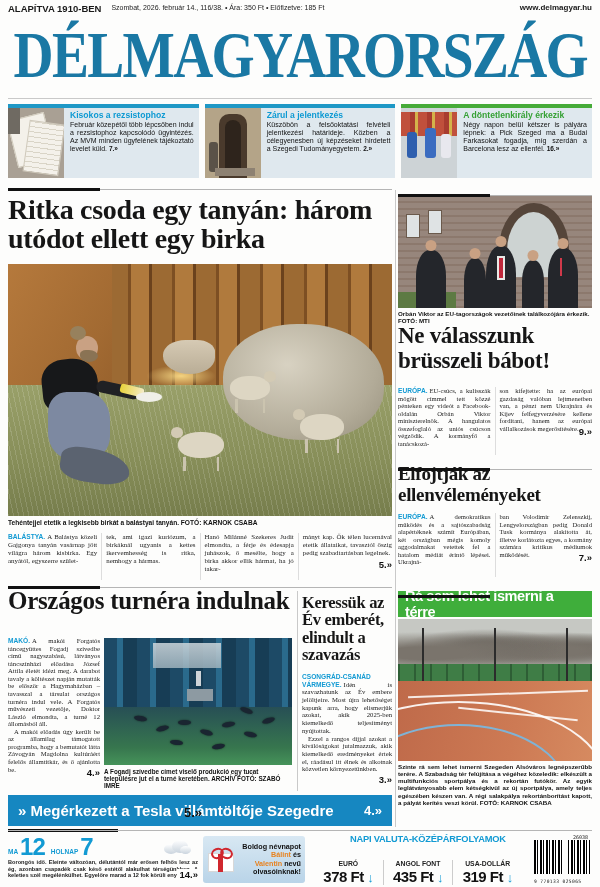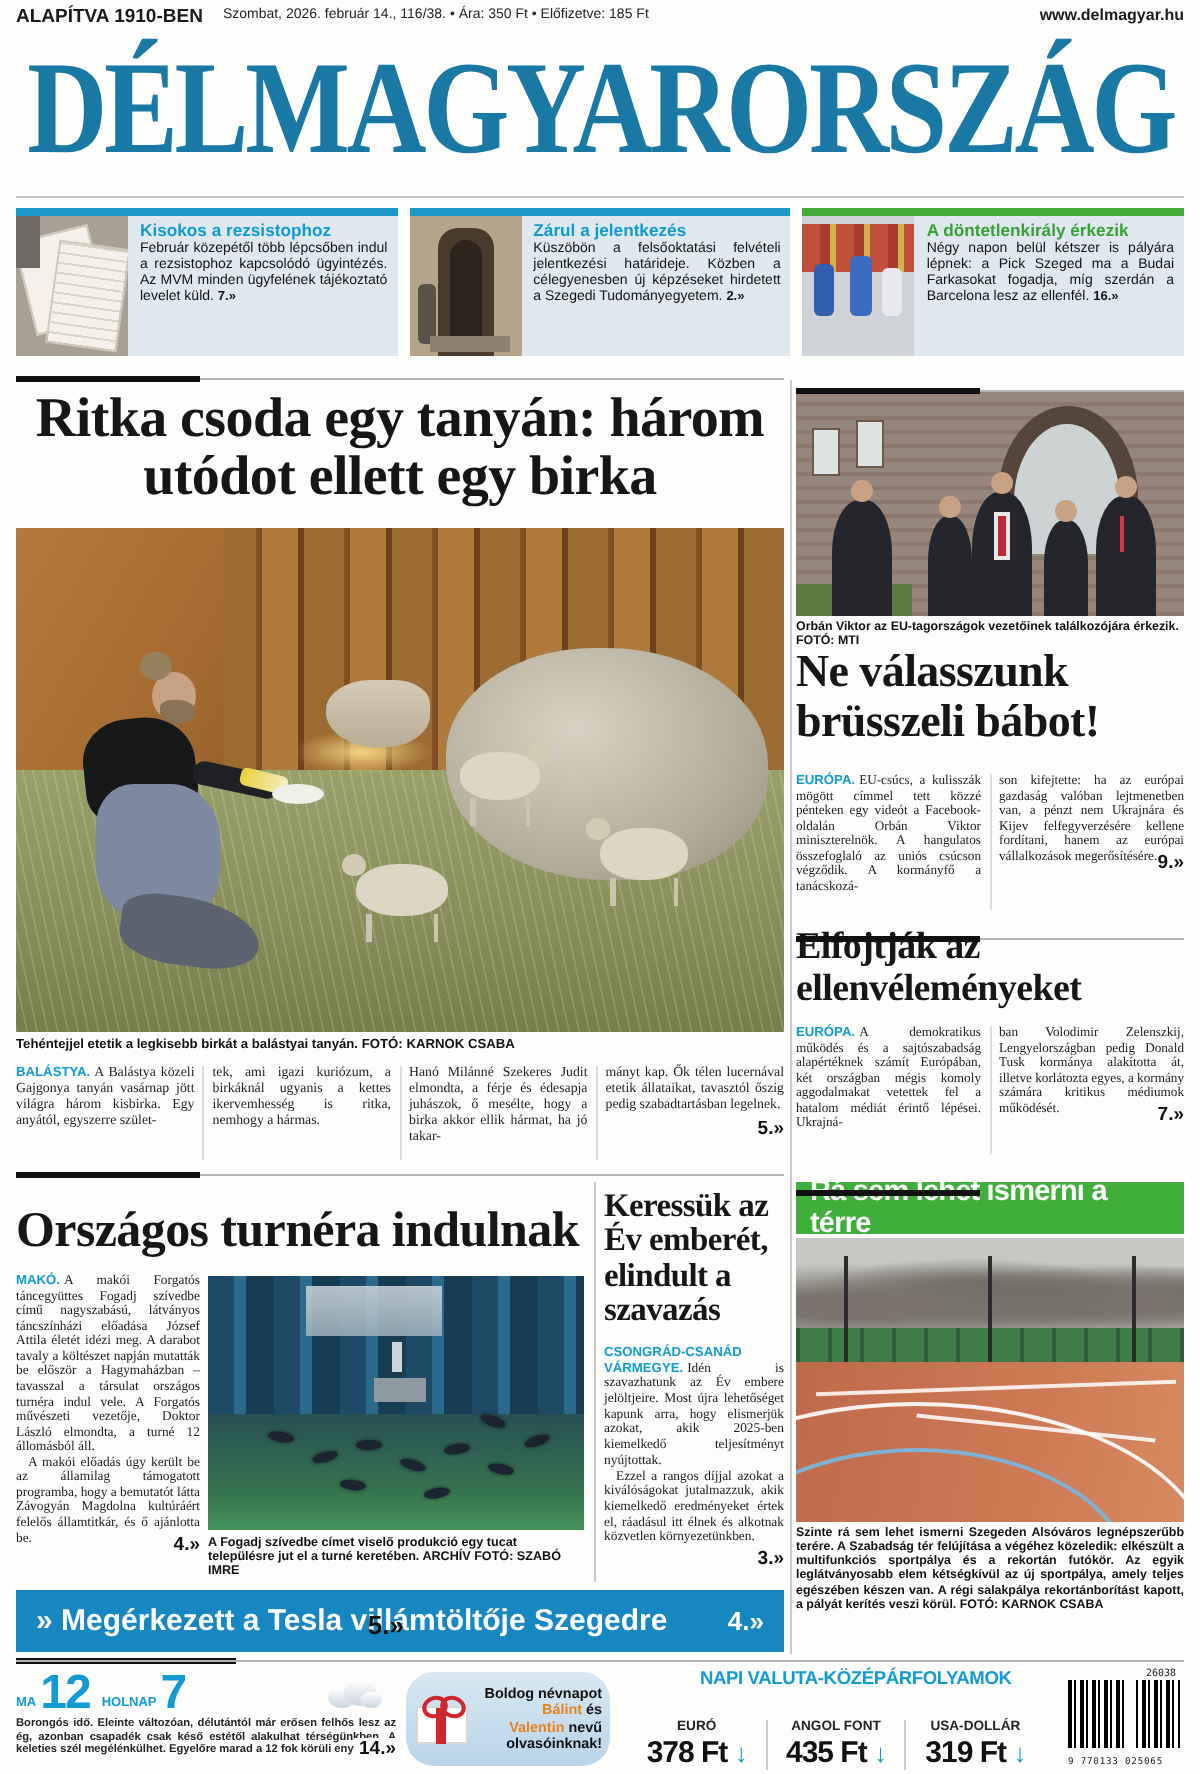--- a/index.html
+++ b/index.html
@@ -134,21 +134,21 @@
   #footrule::after{content:"";position:absolute;left:0;right:0;top:1px;height:1px;background:#b5b5b5;}
   #footrule::before{content:"";position:absolute;left:0;top:0;height:3px;width:110px;background:#111;}
   #weather{top:837px;left:8px;width:190px;height:46px;}
   #w-temps{display:flex;align-items:center;height:20px;}
   .w-lab{font-weight:bold;font-size:6.5px;color:#129ad3;margin-top:8px;}
   .w-num{font-weight:bold;font-size:24px;line-height:20px;color:#129ad3;margin:0 6px 0 2px;letter-spacing:-1px;}
   #w-cloud{margin-left:auto;margin-right:6px;position:relative;width:30px;height:15px;}
   #w-cloud i{position:absolute;border-radius:50%;background:linear-gradient(180deg,#fff,#c9d3dd);}
   #w-text{font-weight:bold;font-size:5.6px;line-height:1.18;color:#222;text-align:justify;margin-top:2px;}
   #w-page{position:absolute;right:0;bottom:3px;font-weight:bold;font-size:9.5px;color:#111;background:#fdfdfc;padding-left:3px;}
-  #nameday{top:836px;left:203px;width:102px;height:47px;background:linear-gradient(180deg,#d8e8f3,#b9d4e8);border-radius:14px;display:flex;align-items:center;padding:2px 4px;box-sizing:border-box;}
+  #nameday{top:836px;left:203px;width:102px;height:47px;background:linear-gradient(180deg,#d8e8f3,#b9d4e8);border-radius:3px;display:flex;align-items:center;padding:2px 4px;box-sizing:border-box;}
   #gift{position:relative;width:26px;height:24px;flex:none;margin-right:3px;}
   #gift .gbox{position:absolute;left:1px;bottom:0;width:24px;height:17px;background:#fff;border:1px solid #d8d8d8;}
   #gift .grib{position:absolute;left:11px;bottom:0;width:5px;height:18px;background:#d0272e;}
   #gift .gbowl,#gift .gbowr{position:absolute;top:0;width:9px;height:7px;border:2px solid #d0272e;border-radius:50%;background:transparent;}
   #gift .gbowl{left:4px;transform:rotate(-20deg);} #gift .gbowr{left:13px;transform:rotate(20deg);}
   #nd-text{flex:1;text-align:right;font-weight:bold;font-size:7.2px;line-height:1.18;color:#111;}
   .nd-orange{color:#e8821e;}
   #currency{top:834px;left:314px;width:208px;height:50px;}
   #cur-title{font-weight:bold;font-size:9.3px;color:#129ad3;letter-spacing:-.2px;padding-left:36px;}
   #cur-row{display:flex;margin-top:16px;}
@@ -159,24 +159,24 @@
   .cur-arrow{color:#129ad3;font-size:13px;}
   #barcode{top:834px;left:534px;width:58px;height:50px;font-family:"DejaVu Sans Mono",monospace;}
   #bc-top{position:absolute;right:4px;top:0;font-size:5px;}
   #bc-bars1{position:absolute;left:0;top:6px;width:30px;height:34px;
     background:repeating-linear-gradient(90deg,#000 0 2px,#fff 2px 3px,#000 3px 4px,#fff 4px 6px);}
   #bc-bars2{position:absolute;left:34px;top:6px;width:22px;height:34px;
     background:repeating-linear-gradient(90deg,#000 0 1px,#fff 1px 3px,#000 3px 5px,#fff 5px 6px);}
   #bc-num{position:absolute;left:0;bottom:0;font-size:4.6px;letter-spacing:.4px;}
 
   
-  #lead-headline{top:195px;left:8px;width:384px;font-size:28px;line-height:1.04;text-align:center;}
+  #lead-headline{top:195px;left:8px;width:384px;font-size:28px;line-height:1.04;}
   #caption-sheep{top:519px;left:8px;width:384px;}
   #lead-body{top:533px;left:8px;width:384px;height:47px;font-size:6.9px;}
-  #turne-headline{top:603px;left:8px;width:290px;font-size:25px;line-height:1.0;}
+  #turne-headline{top:588px;left:8px;width:290px;font-size:25px;line-height:1.0;}
   #turne-body{top:637px;left:8px;width:92px;height:155px;font-size:6.7px;line-height:1.13;}
   #turne-body p + p{text-indent:6px;}
   #caption-stage{top:768px;left:104px;width:188px;font-size:6.3px;}
   #ev-block{top:594px;left:302px;width:90px;}
   #ev-headline{font-size:16.5px;line-height:1.06;}
   #ev-body{margin-top:9px;font-size:6.7px;line-height:1.15;}
   #caption-orban{top:310px;left:398px;width:194px;font-size:6.2px;}
   #orban-headline{top:324px;left:398px;width:194px;font-size:23px;line-height:1.08;}
   #orban-body{top:387px;left:398px;width:194px;height:68px;font-size:6.6px;line-height:1.15;}
   #press-headline{top:464px;left:398px;width:194px;font-size:19px;line-height:1.08;}

